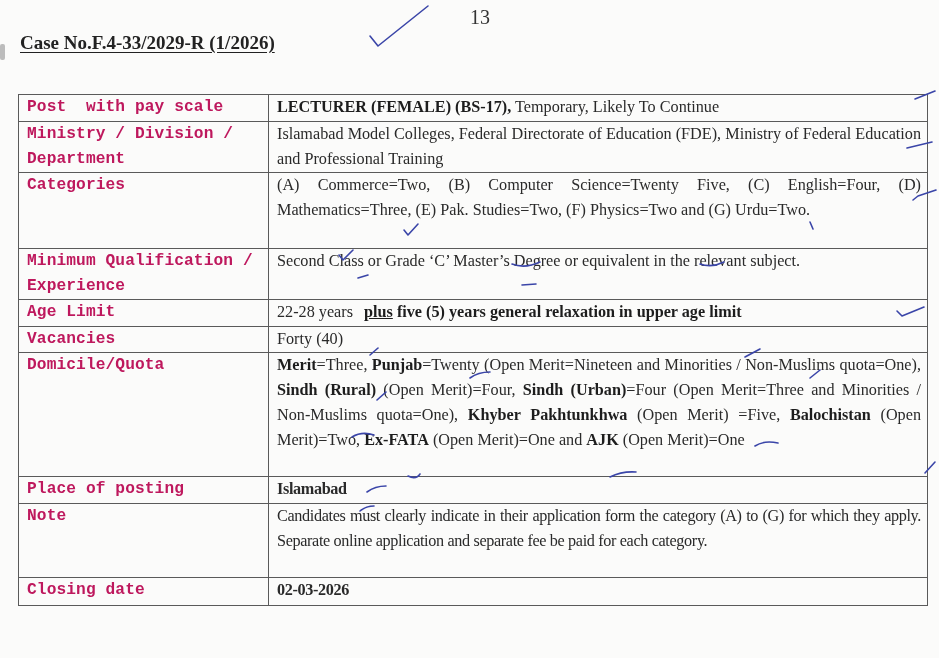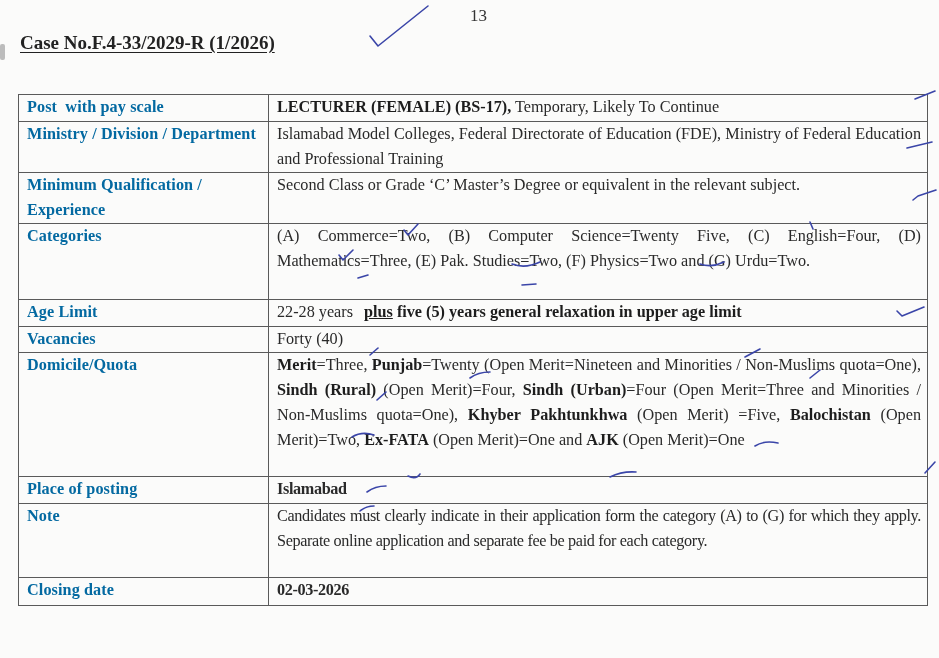--- a/index.html
+++ b/index.html
@@ -7,36 +7,36 @@
     width:939px; height:658px; overflow:hidden; position:relative;
     background:#fbfbfa;
     font-family:"Liberation Serif", "DejaVu Serif", serif;
     color:#1c1c1c;
   }
   .scan-artifact {
     position:absolute; left:0; top:44px; width:5px; height:16px;
     background:#888; border-radius:2px; opacity:.55;
   }
   .page-number {
-    position:absolute; left:470px; top:6px; font-size:17px; color:#333;
+    position:absolute; left:470px; top:6px; font-size:20px; color:#333;
   }
   .case-no {
     position:absolute; left:20px; top:32px; font-size:19px; font-weight:bold;
     text-decoration:underline; text-underline-offset:3px; color:#222;
   }
   table.details {
     position:absolute; left:18px; top:94px; width:910px;
     border-collapse:collapse; table-layout:fixed;
     font-size:16.2px; line-height:25px;
   }
   table.details td {
     border:1.4px solid #5a5a5a; vertical-align:top;
     padding:0 6px 0 8px;
   }
-  td.label { width:235px; font-weight:bold; color:#0369a1; letter-spacing:0.1px; }
+  td.label { width:235px; font-weight:bold; color:#be185d; letter-spacing:0.1px;font-family:Liberation Mono, monospace; }
   td.value { text-align:justify; color:#2a2a2a; }
   .b { font-weight:bold; color:#1d1d1d; }
   .u { text-decoration:underline;margin-left:7px; }
   .condensed { letter-spacing:-0.35px;margin-left:25px; }
   svg.marks { position:absolute; left:0; top:0; pointer-events:none; }
   .pen { fill:none; stroke:#3a45a8; stroke-width:1.6; stroke-linecap:round; stroke-linejoin:round; }
 </style>
 </head>
 <body>
 
@@ -47,27 +47,27 @@
 <table class="details">
   <tbody>
       <tr style="height:27px">
     <td class="label" style="white-space:pre">Post  with pay scale</td>
     <td class="value"><span class="b">LECTURER (FEMALE) (BS-17),</span><span> Temporary, Likely To Continue</span></td>
   </tr>
   <tr style="height:51px">
     <td class="label">Ministry / Division / Department</td>
     <td class="value">Islamabad Model Colleges, Federal Directorate of Education (FDE), Ministry of Federal Education and Professional Training</td>
   </tr>
+  <tr style="height:76px">
+    <td class="label">Categories</td>
+    <td class="value">(A) Commerce=Two, (B) Computer Science=Twenty Five, (C) English=Four, (D) Mathematics=Three, (E) Pak. Studies=Two, (F) Physics=Two and (G) Urdu=Two.</td>
+  </tr>
   <tr style="height:51px">
     <td class="label">Minimum Qualification / Experience</td>
     <td class="value">Second Class or Grade ‘C’ Master’s Degree or equivalent in the relevant subject.</td>
-  </tr>
-  <tr style="height:76px">
-    <td class="label">Categories</td>
-    <td class="value">(A) Commerce=Two, (B) Computer Science=Twenty Five, (C) English=Four, (D) Mathematics=Three, (E) Pak. Studies=Two, (F) Physics=Two and (G) Urdu=Two.</td>
   </tr>
   <tr style="height:27px">
     <td class="label">Age Limit</td>
     <td class="value"><span>22-28 years </span><span class="b u">plus</span><span class="b"> five (5) years general relaxation in upper age limit</span></td>
   </tr>
   <tr style="height:26px">
     <td class="label">Vacancies</td>
     <td class="value">Forty (40)</td>
   </tr>
   <tr style="height:124px">

